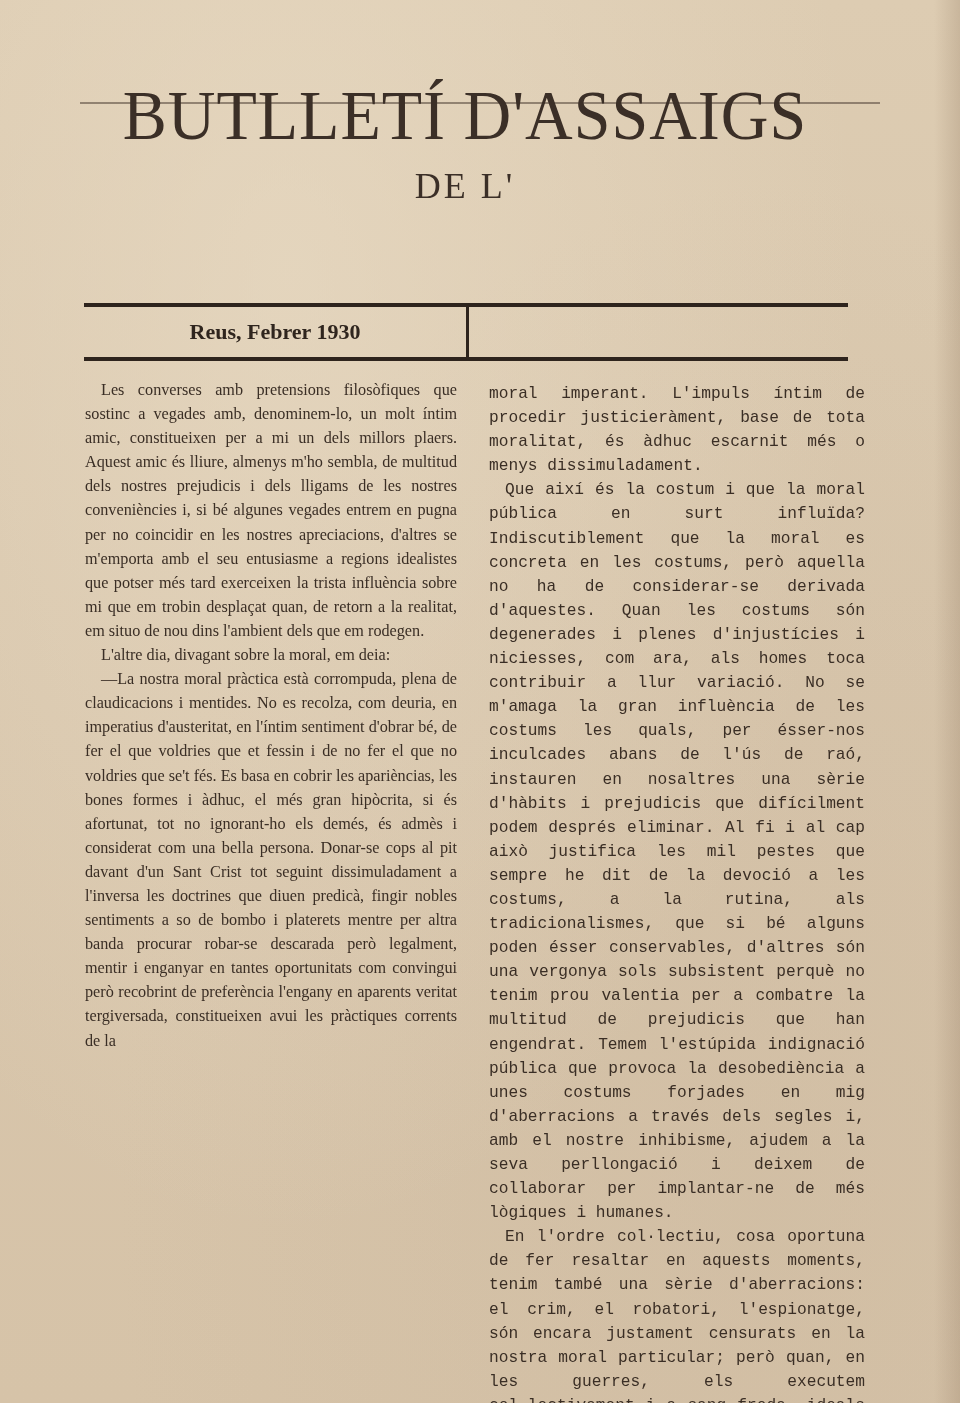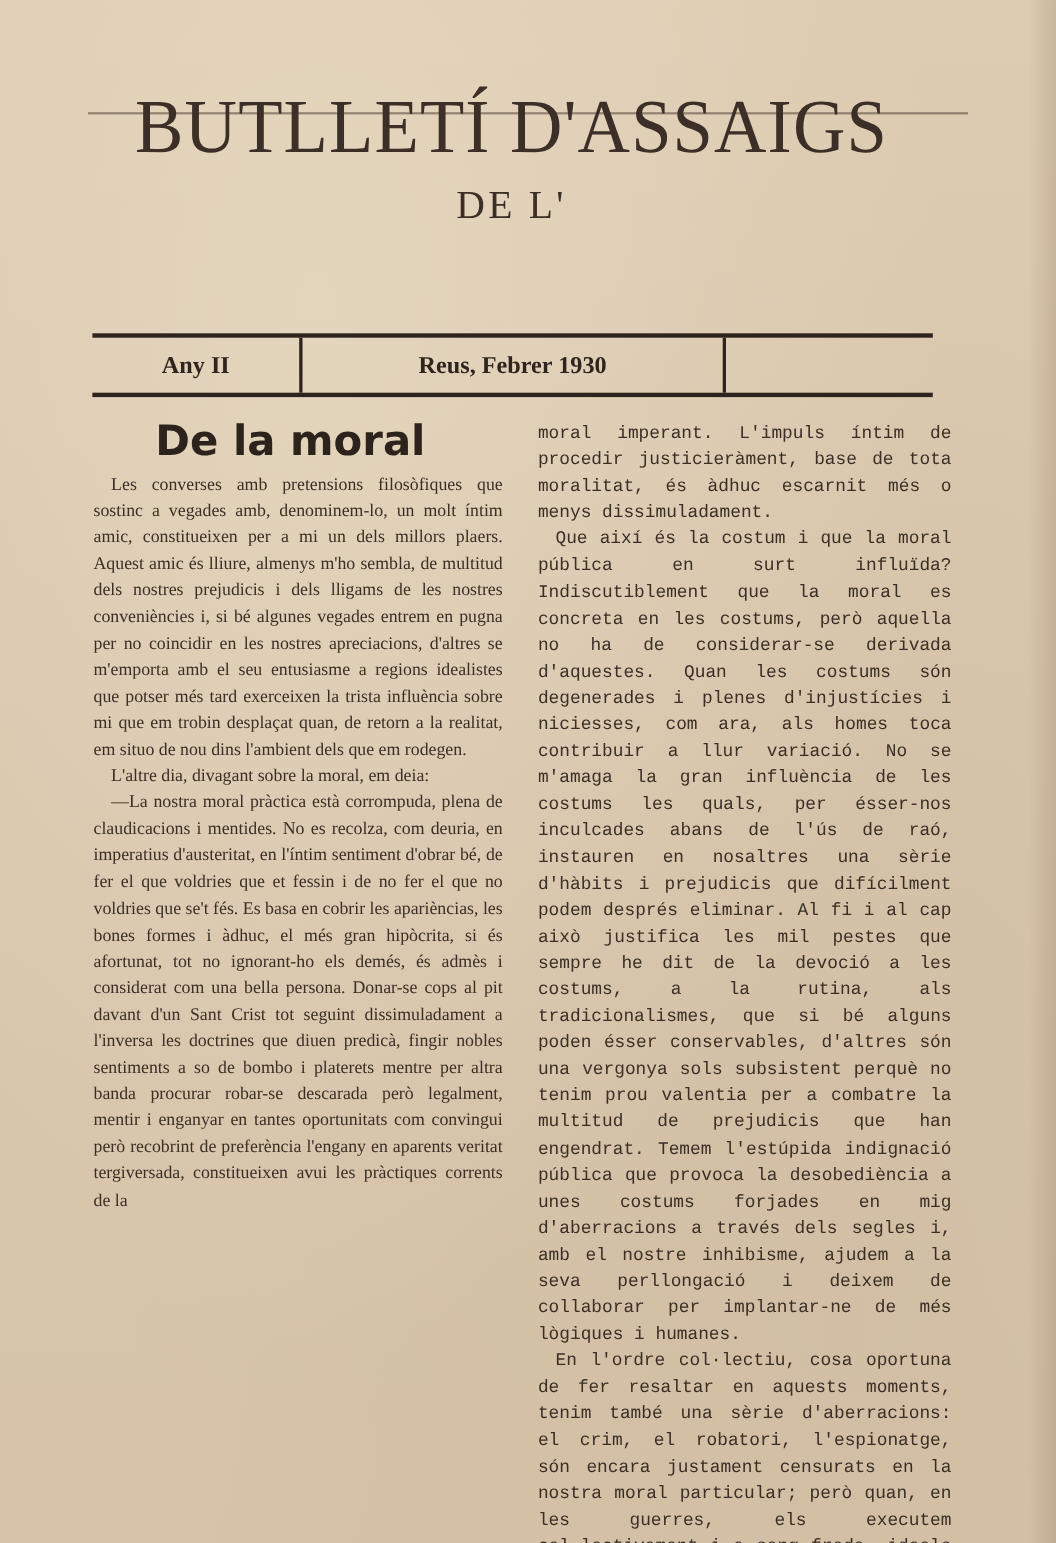--- a/index.html
+++ b/index.html
@@ -141,26 +141,24 @@
 <div class="page">
   <div class="edge-right"></div>
 
   <div class="ghost"></div>
 
   <div class="masthead-rule"></div>
   <div class="masthead-line1">BUTLLETÍ D'ASSAIGS</div>
   <div class="masthead-line2">DE L'</div>
 
   <div class="info-bar">
-    <div class="info-cell info-left">Any II</div>
     <div class="info-cell info-mid">Reus, Febrer 1930</div>
   </div>
 
   <div class="col col-left">
-    <div class="article-title">De la moral</div>
     <p>Les converses amb pretensions filosòfiques que sostinc a vegades amb, denominem-lo, un molt íntim amic, constitueixen per a mi un dels millors plaers. Aquest amic és lliure, almenys m'ho sembla, de multitud dels nostres prejudicis i dels lligams de les nostres conveniències i, si bé algunes vegades entrem en pugna per no coincidir en les nostres apreciacions, d'altres se m'emporta amb el seu entusiasme a regions idealistes que potser més tard exerceixen la trista influència sobre mi que em trobin desplaçat quan, de retorn a la realitat, em situo de nou dins l'ambient dels que em rodegen.</p>
     <p>L'altre dia, divagant sobre la moral, em deia:</p>
     <p>—La nostra moral pràctica està corrompuda, plena de claudicacions i mentides. No es recolza, com deuria, en imperatius d'austeritat, en l'íntim sentiment d'obrar bé, de fer el que voldries que et fessin i de no fer el que no voldries que se't fés. Es basa en cobrir les aparièncias, les bones formes i àdhuc, el més gran hipòcrita, si és afortunat, tot no ignorant-ho els demés, és admès i considerat com una bella persona. Donar-se cops al pit davant d'un Sant Crist tot seguint dissimuladament a l'inversa les doctrines que diuen predicà, fingir nobles sentiments a so de bombo i platerets mentre per altra banda procurar robar-se descarada però legalment, mentir i enganyar en tantes oportunitats com convingui però recobrint de preferència l'engany en aparents veritat tergiversada, constitueixen avui les pràctiques corrents de la</p>
   </div>
 
   <div class="col col-right">
     <p class="noindent">moral imperant. L'impuls íntim de procedir justicieràment, base de tota moralitat, és àdhuc escarnit més o menys dissimuladament.</p>
     <p>Que així és la costum i que la moral pública en surt influïda? Indiscutiblement que la moral es concreta en les costums, però aquella no ha de considerar-se derivada d'aquestes. Quan les costums són degenerades i plenes d'injustícies i niciesses, com ara, als homes toca contribuir a llur variació. No se m'amaga la gran influència de les costums les quals, per ésser-nos inculcades abans de l'ús de raó, instauren en nosaltres una sèrie d'hàbits i prejudicis que difícilment podem després eliminar. Al fi i al cap això justifica les mil pestes que sempre he dit de la devoció a les costums, a la rutina, als tradicionalismes, que si bé alguns poden ésser conservables, d'altres són una vergonya sols subsistent perquè no tenim prou valentia per a combatre la multitud de prejudicis que han engendrat. Temem l'estúpida indignació pública que provoca la desobediència a unes costums forjades en mig d'aberracions a través dels segles i, amb el nostre inhibisme, ajudem a la seva perllongació i deixem de collaborar per implantar-ne de més lògiques i humanes.</p>
     <p><span>En l'ordre col·lectiu, cosa oportuna de fer resaltar en aquests moments, tenim també una sèrie d'aberracions: el crim, el robatori, l'espionatge, són encara justament censurats en la nostra moral particular; però quan, en les guerres, els executem col·lectivament i a sang freda, ideals qualificats de nobilíssims com el</span> <span class="caps">PATRIOTISME</span><span>, saben excusar els nostres crims i convertir-los en sublimitats, i el més</span></p>
   </div>

